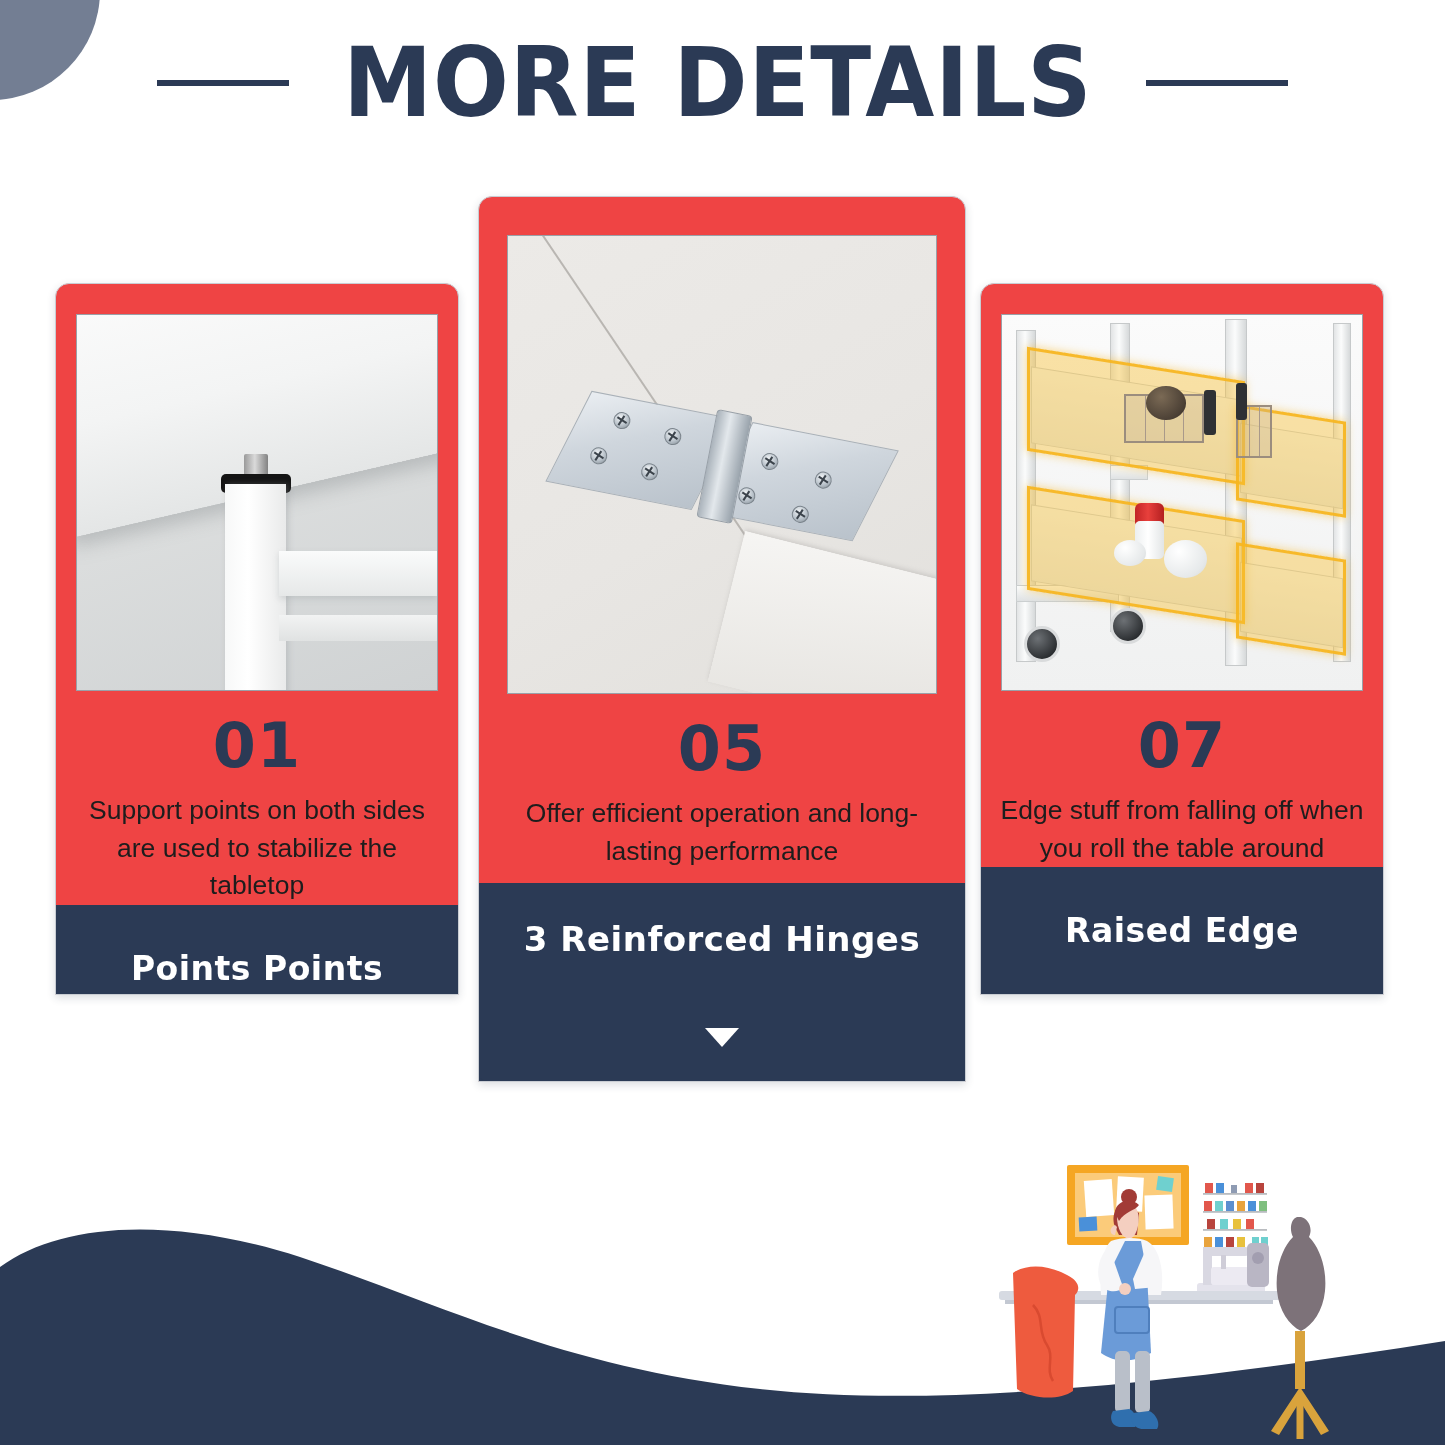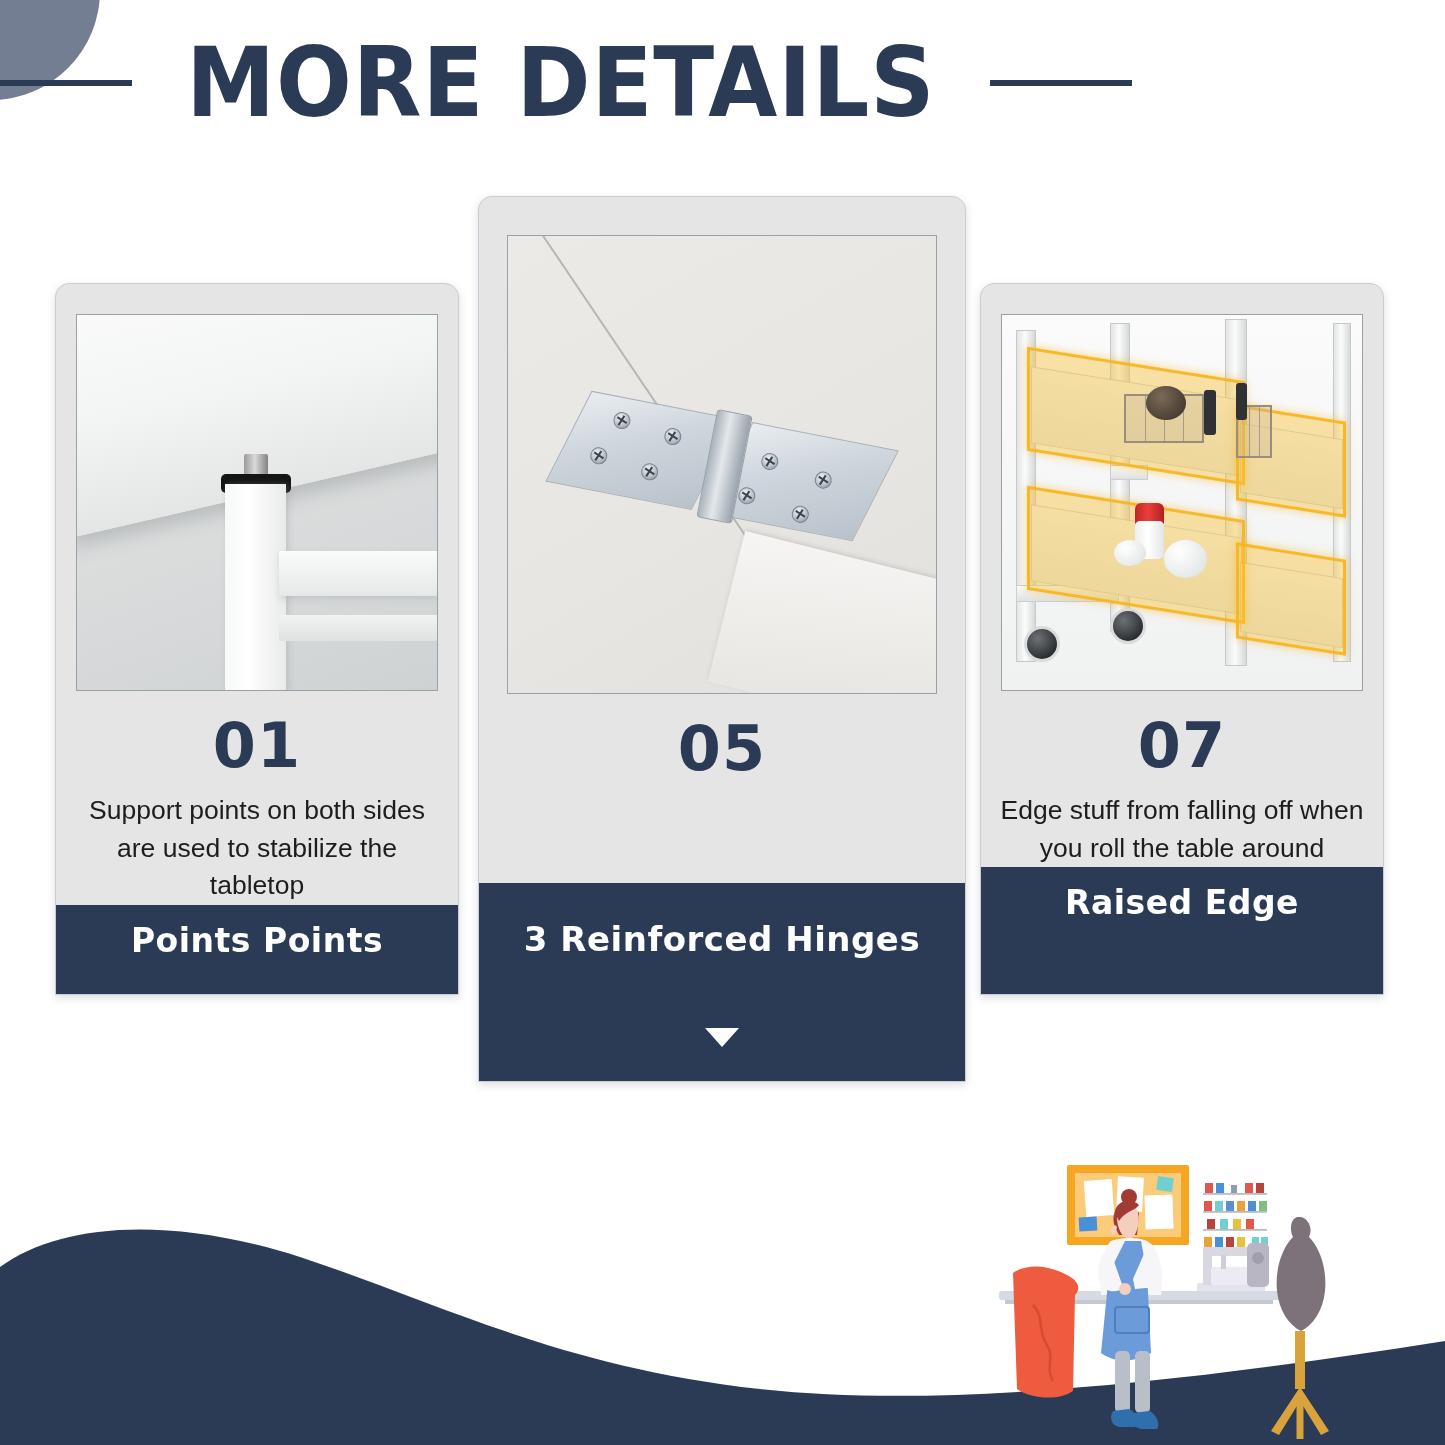--- a/index.html
+++ b/index.html
@@ -29,20 +29,21 @@
 
   
   .header {
     position: absolute;
     left: 0;
     top: 28px;
     width: 1445px;
     height: 110px;
     display: flex;
     align-items: center;
+    justify-content: center;
     gap: 26px;
   }
   .rule {
     width: 132px;
     height: 6px;
     background: #2b3a55;
     flex: 0 0 auto;
   }
   .rule.right { width: 142px; }
   .page-title {
@@ -59,21 +60,21 @@
   
   .cards {
     position: absolute;
     left: 0;
     top: 0;
     width: 1445px;
     height: 1445px;
   }
   .card {
     position: absolute;
-    background: #e5e5e5;
+    background: #ef4444;
     border: 1px solid #c9cdd3;
     border-top-left-radius: 14px;
     border-top-right-radius: 14px;
     box-shadow: 0 3px 9px rgba(40,50,70,0.16);
     box-sizing: border-box;
     display: flex;
     flex-direction: column;
     overflow: hidden;
   }
   .card.side { width: 404px; height: 712px; top: 283px; }
@@ -127,21 +128,21 @@
     flex: 0 0 auto;
     text-align: center;
   }
   .card.side .card-footer { height: 132px; }
   .card.mid .card-footer { height: 198px; }
   .footer-label {
     font-family: "DejaVu Sans", sans-serif;
     font-weight: bold;
     font-size: 33px;
     letter-spacing: 0.5px;
-    padding-top: 16px;
+    padding-top: 44px;
     display: block;
     white-space: nowrap;
   }
   .card.mid .footer-label { font-size: 34px; padding-top: 36px; }
   .footer-curve {
     position: absolute;
     left: -6%;
     bottom: -30px;
     width: 112%;
     height: 60px;
@@ -346,20 +347,21 @@
             <div class="screw" style="left:25%;top:62%"></div>
             <div class="screw" style="left:62%;top:28%"></div>
             <div class="screw" style="left:57%;top:68%"></div>
             <div class="screw" style="left:80%;top:36%"></div>
             <div class="screw" style="left:75%;top:76%"></div>
           </div>
         </div>
       </div>
       <div class="card-body">
         <div class="card-number">05</div>
+        <div class="card-caption">Offer efficient operation and long-lasting performance</div>
       </div>
       <div class="card-footer">
         <span class="footer-label">3 Reinforced Hinges</span>
         <div class="arrow-down"></div>
         <div class="footer-curve"></div>
       </div>
     </div>
 
     <div class="card side c3">
       <div class="photo-frame">

